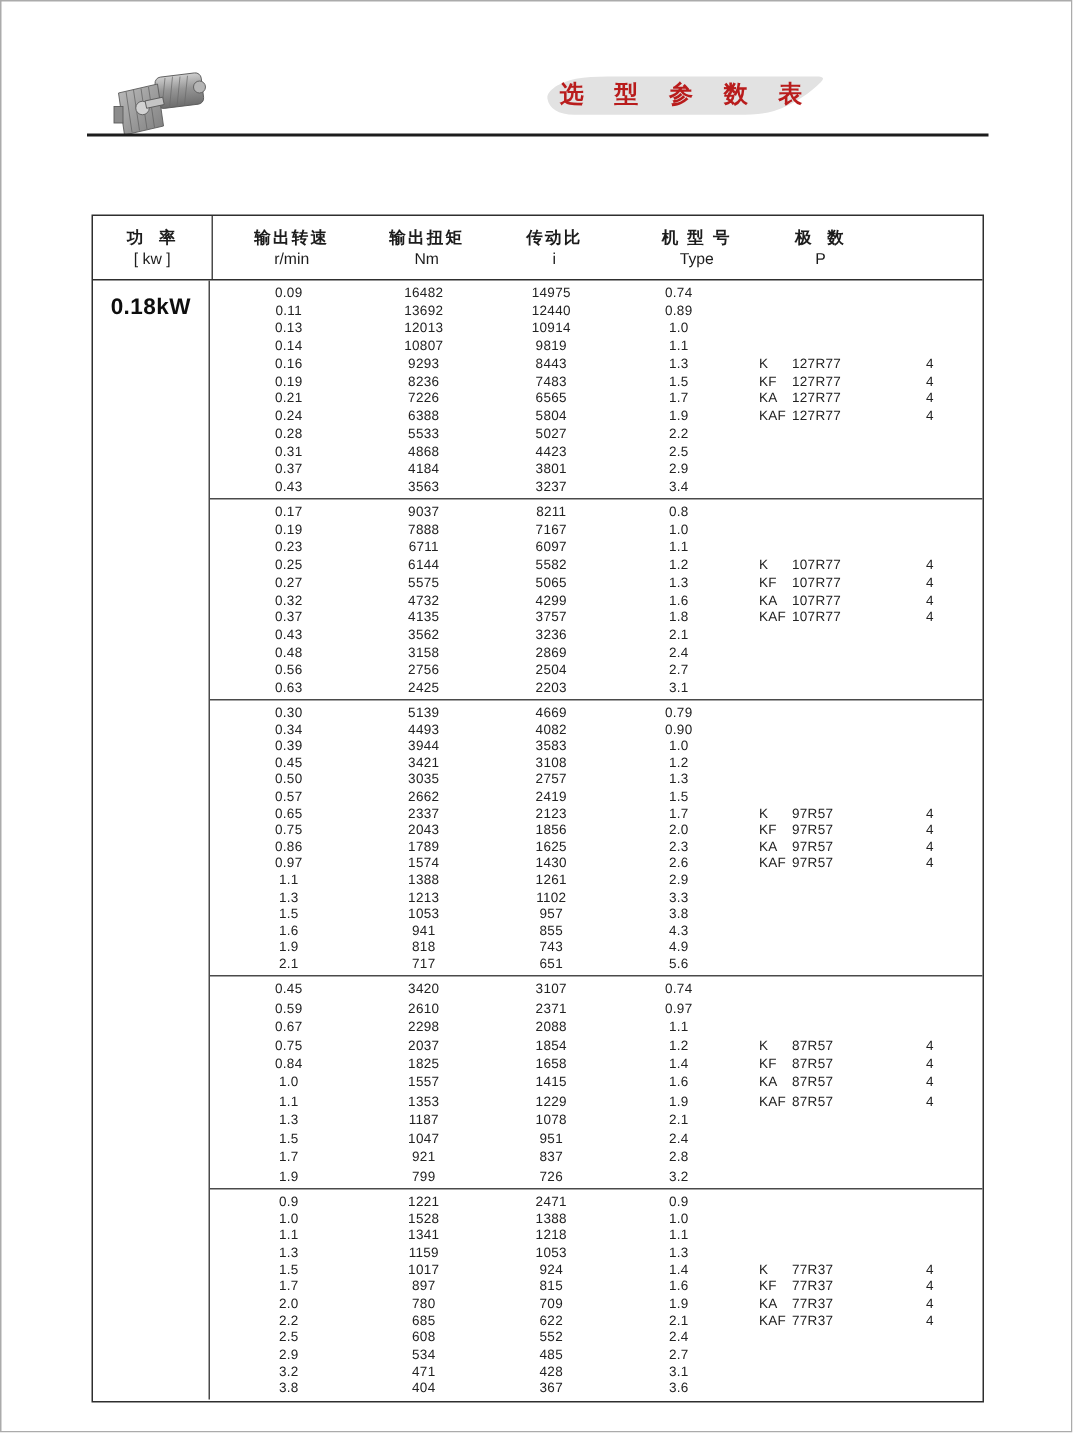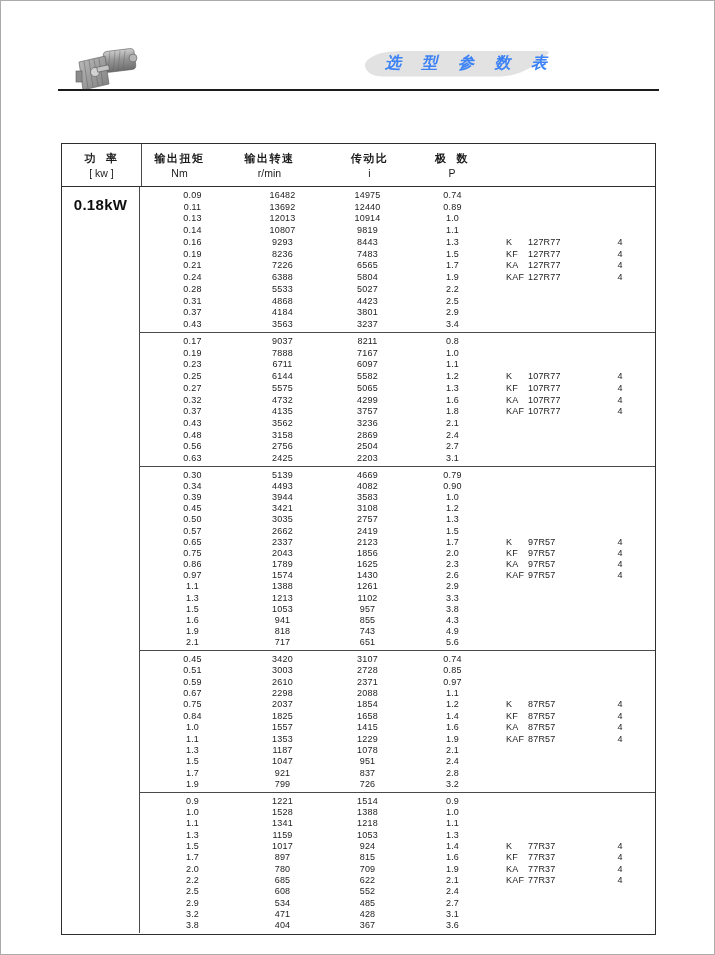--- a/index.html
+++ b/index.html
@@ -6,24 +6,24 @@
   .page{
     position:relative; width:715px; height:955px; background:#ffffff;
     border:1px solid #ababab; box-sizing:border-box; overflow:hidden;
     font-family:"Liberation Sans","DejaVu Sans",sans-serif;
   }
   
   .motor-logo{position:absolute; left:74px; top:45px; width:64px; height:46px;}
   .banner{position:absolute; left:357px; top:48px; width:194px; height:29px;}
   .banner svg{position:absolute; left:0; top:0; width:100%; height:100%;}
   .banner-text{
-    position:absolute; left:12px; top:0; width:100%; height:100%;
+    position:absolute; left:0; top:0; width:100%; height:100%;
     display:flex; align-items:center; justify-content:center;
-    font-style:italic; font-weight:bold; font-size:16px; letter-spacing:8px;
-    color:#3b82f6; padding-left:6px; box-sizing:border-box; white-space:nowrap;
+    font-weight:bold; font-size:16px; letter-spacing:8px;
+    color:#b91c1c; padding-left:6px; box-sizing:border-box; white-space:nowrap;
   }
   .top-rule{position:absolute; left:57px; top:88px; width:601px; height:2px; background:#1c1c1c;}
 
   
   .ptable{
     position:absolute; left:60px; top:108px; width:595px; height:792px;
     border:1.5px solid #2e2e2e; box-sizing:border-box; background:#fff;margin-top:34px;
   }
   .thead{display:flex; height:43px; border-bottom:1.5px solid #2e2e2e; box-sizing:border-box;}
   .th{display:flex; flex-direction:column; align-items:center; justify-content:center; gap:1px; box-sizing:border-box;}
@@ -90,31 +90,35 @@
 
   <div class="top-rule"></div>
 
   <div class="ptable">
 
     <div class="thead">
       <div class="th th-power">
         <span class="l1">功  率</span>
         <span class="l2">[ kw ]</span>
       </div>
+      <div class="th w-speed">
+        <span class="l1">输出转速</span>
+        <span class="l2">r/min</span>
+      </div>
       <div class="th w-torque">
         <span class="l1">输出扭矩</span>
         <span class="l2">Nm</span>
       </div>
-      <div class="th w-speed">
-        <span class="l1">输出转速</span>
-        <span class="l2">r/min</span>
-      </div>
       <div class="th w-ratio">
         <span class="l1">传动比</span>
         <span class="l2">i</span>
+      </div>
+      <div class="th w-model">
+        <span class="l1">机 型 号</span>
+        <span class="l2">Type</span>
       </div>
       <div class="th w-poles">
         <span class="l1">极  数</span>
         <span class="l2">P</span>
       </div>
     </div>
 
     <div class="tbody">
       <div class="power-col">
         <div class="power-label">0.18kW</div>
@@ -441,28 +445,20 @@
           <div class="block">
             <div class="row">
               <div class="c w-speed">0.45</div>
               <div class="c w-torque">3420</div>
               <div class="c w-ratio">3107</div>
               <div class="c w-fb">0.74</div>
               <div class="c w-model c-model"></div>
               <div class="c w-poles"></div>
             </div>
             <div class="row">
-              <div class="c w-speed">0.51</div>
-              <div class="c w-torque">3003</div>
-              <div class="c w-ratio">2728</div>
-              <div class="c w-fb">0.85</div>
-              <div class="c w-model c-model"></div>
-              <div class="c w-poles"></div>
-            </div>
-            <div class="row">
               <div class="c w-speed">0.59</div>
               <div class="c w-torque">2610</div>
               <div class="c w-ratio">2371</div>
               <div class="c w-fb">0.97</div>
               <div class="c w-model c-model"></div>
               <div class="c w-poles"></div>
             </div>
             <div class="row">
               <div class="c w-speed">0.67</div>
               <div class="c w-torque">2298</div>
@@ -533,21 +529,21 @@
               <div class="c w-ratio">726</div>
               <div class="c w-fb">3.2</div>
               <div class="c w-model c-model"></div>
               <div class="c w-poles"></div>
             </div>
           </div>
           <div class="block">
             <div class="row">
               <div class="c w-speed">0.9</div>
               <div class="c w-torque">1221</div>
-              <div class="c w-ratio">1514</div>
+              <div class="c w-ratio">2471</div>
               <div class="c w-fb">0.9</div>
               <div class="c w-model c-model"></div>
               <div class="c w-poles"></div>
             </div>
             <div class="row">
               <div class="c w-speed">1.0</div>
               <div class="c w-torque">1528</div>
               <div class="c w-ratio">1388</div>
               <div class="c w-fb">1.0</div>
               <div class="c w-model c-model"></div>

